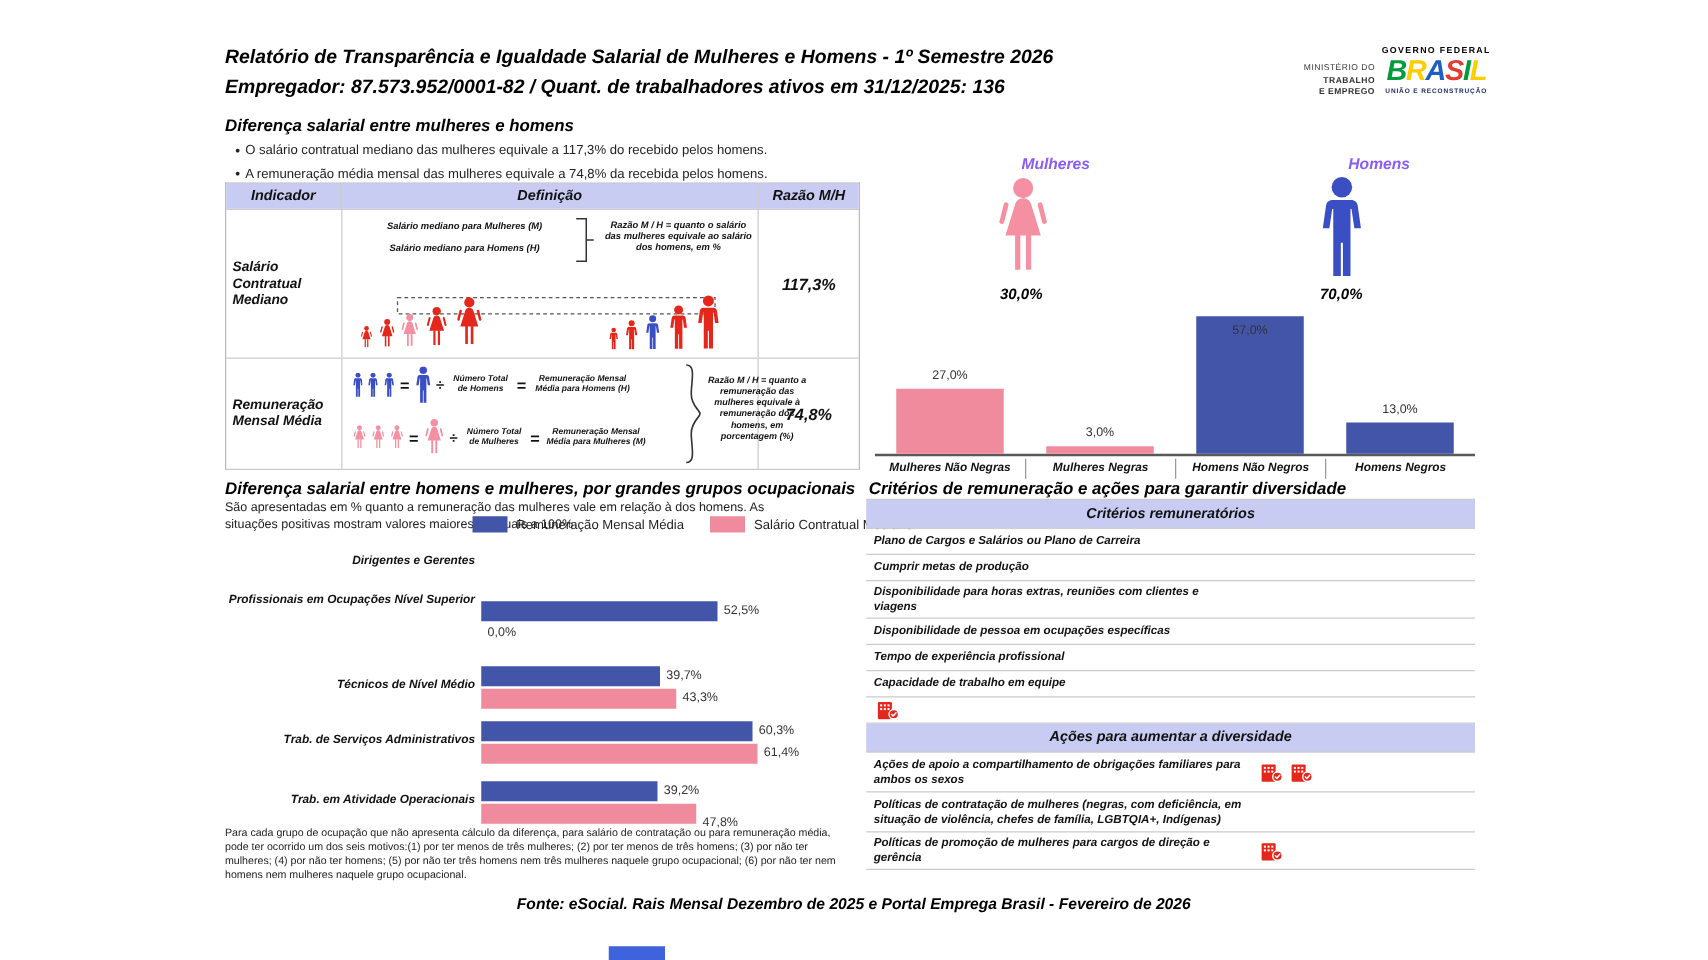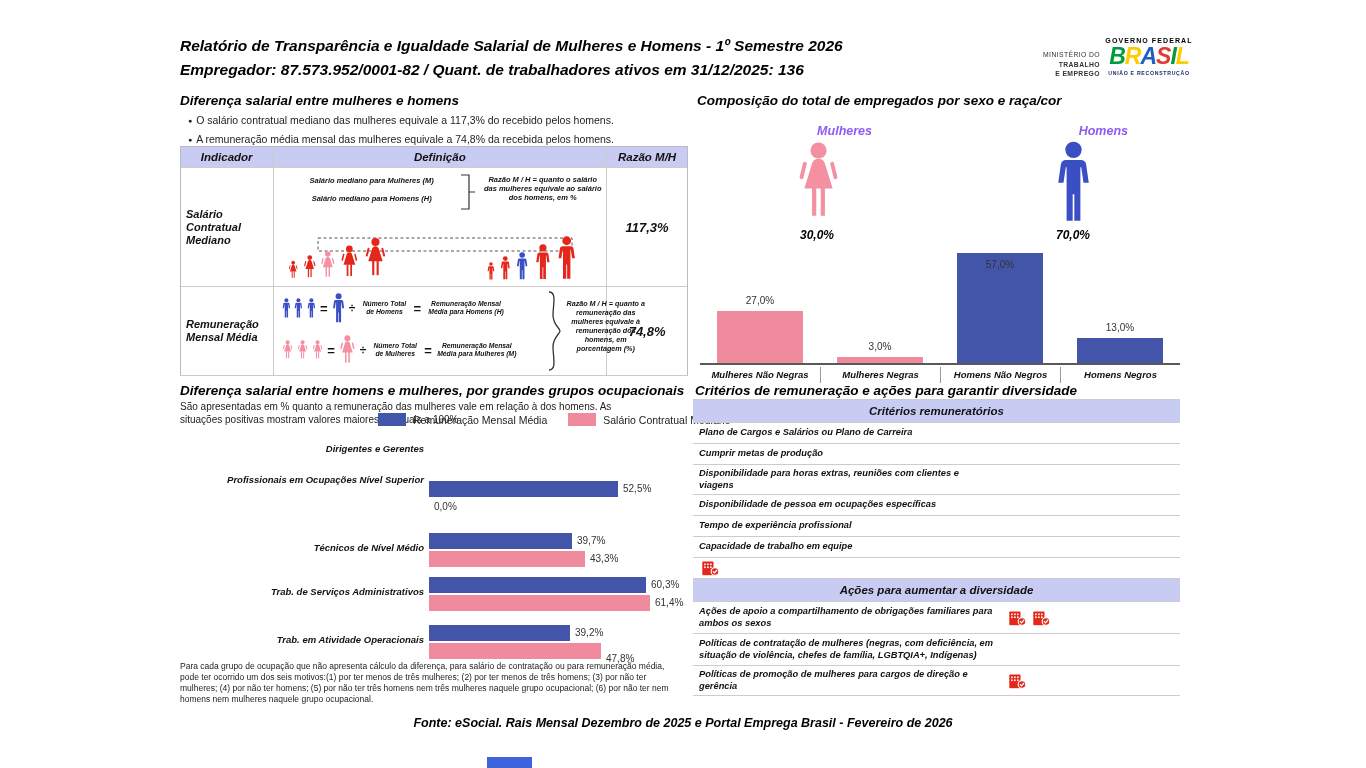--- a/index.html
+++ b/index.html
@@ -58,21 +58,21 @@
   .comp-bar{position:absolute;bottom:0;width:86px;}
   .comp-val{position:absolute;width:120px;text-align:center;font-size:10px;color:#333;}
   .comp-cats{position:absolute;left:700px;top:367px;width:480px;display:flex;}
   .comp-cat{width:120px;box-sizing:border-box;text-align:center;font:italic bold 9.5px/12px "Liberation Sans",sans-serif;padding-top:2px;height:16px;}
   .comp-cat + .comp-cat{border-left:1px solid #999;}
 
   
   .occ-sub{position:absolute;left:180px;top:400px;width:475px;font-size:10px;line-height:13px;color:#222;}
   .occ-legend{position:absolute;left:378px;top:413px;display:flex;align-items:center;gap:7px;font-size:10.5px;color:#222;}
   .swatch{width:28px;height:13px;display:inline-block;}
-  .occ-chart{position:absolute;left:180px;top:437px;width:505px;height:226px;margin-left:44px;}
+  .occ-chart{position:absolute;left:180px;top:437px;width:505px;height:226px;}
   .occ-label{position:absolute;left:0;width:200px;display:flex;justify-content:flex-end;
              font:italic bold 9.5px "Liberation Sans",sans-serif;white-space:nowrap;}
   .occ-bar{position:absolute;height:16px;}
   .occ-val{position:absolute;font-size:10px;color:#333;}
   .occ-foot{position:absolute;left:180px;top:661px;width:492px;font-size:8.5px;line-height:11px;color:#222;}
 
   
   .crit-table{position:absolute;left:693px;top:399px;width:487px;border-top:1px solid #ccc;}
   .crit-head{background:#c8ccf2;text-align:center;font:italic bold 11.5px "Liberation Sans",sans-serif;
              padding:5px 0;border-bottom:1px solid #ccc;}
@@ -223,21 +223,20 @@
         </div>
         <svg class="r2-brace" width="15" height="84">
           <path d="M3 3 C11 3 7 16 7 26 C7 36 14 39 14 42 C14 45 7 48 7 58 C7 68 11 81 3 81" fill="none" stroke="#333" stroke-width="1.3"></path>
         </svg>
         <div class="r2-note">Razão M / H = quanto a remuneração das mulheres equivale à remuneração dos homens, em porcentagem (%)</div>
       </div>
       <div class="c-ratio">74,8%</div>
     </div>
   </div>
 
-  <div class="sec-title" style="left:697px;top:93px">Composição do total de empregados por sexo e raça/cor</div>
 
   <div class="sex-label" style="left:762px;top:124px">Mulheres</div>
   <svg class="fig fig-pink" style="position:absolute;left:796px;top:141px" width="45" height="82" viewBox="0 0 28 50">
       <use href="#woman"></use>
     </svg>
   <div class="sex-pct" style="left:762px;top:228px">30,0%</div>
 
   <div class="sex-label" style="left:1018px;top:124px">Homens</div>
   <svg class="fig fig-blue" style="position:absolute;left:1055px;top:141px" width="37" height="82" viewBox="0 0 22 50">
       <use href="#man"></use>

